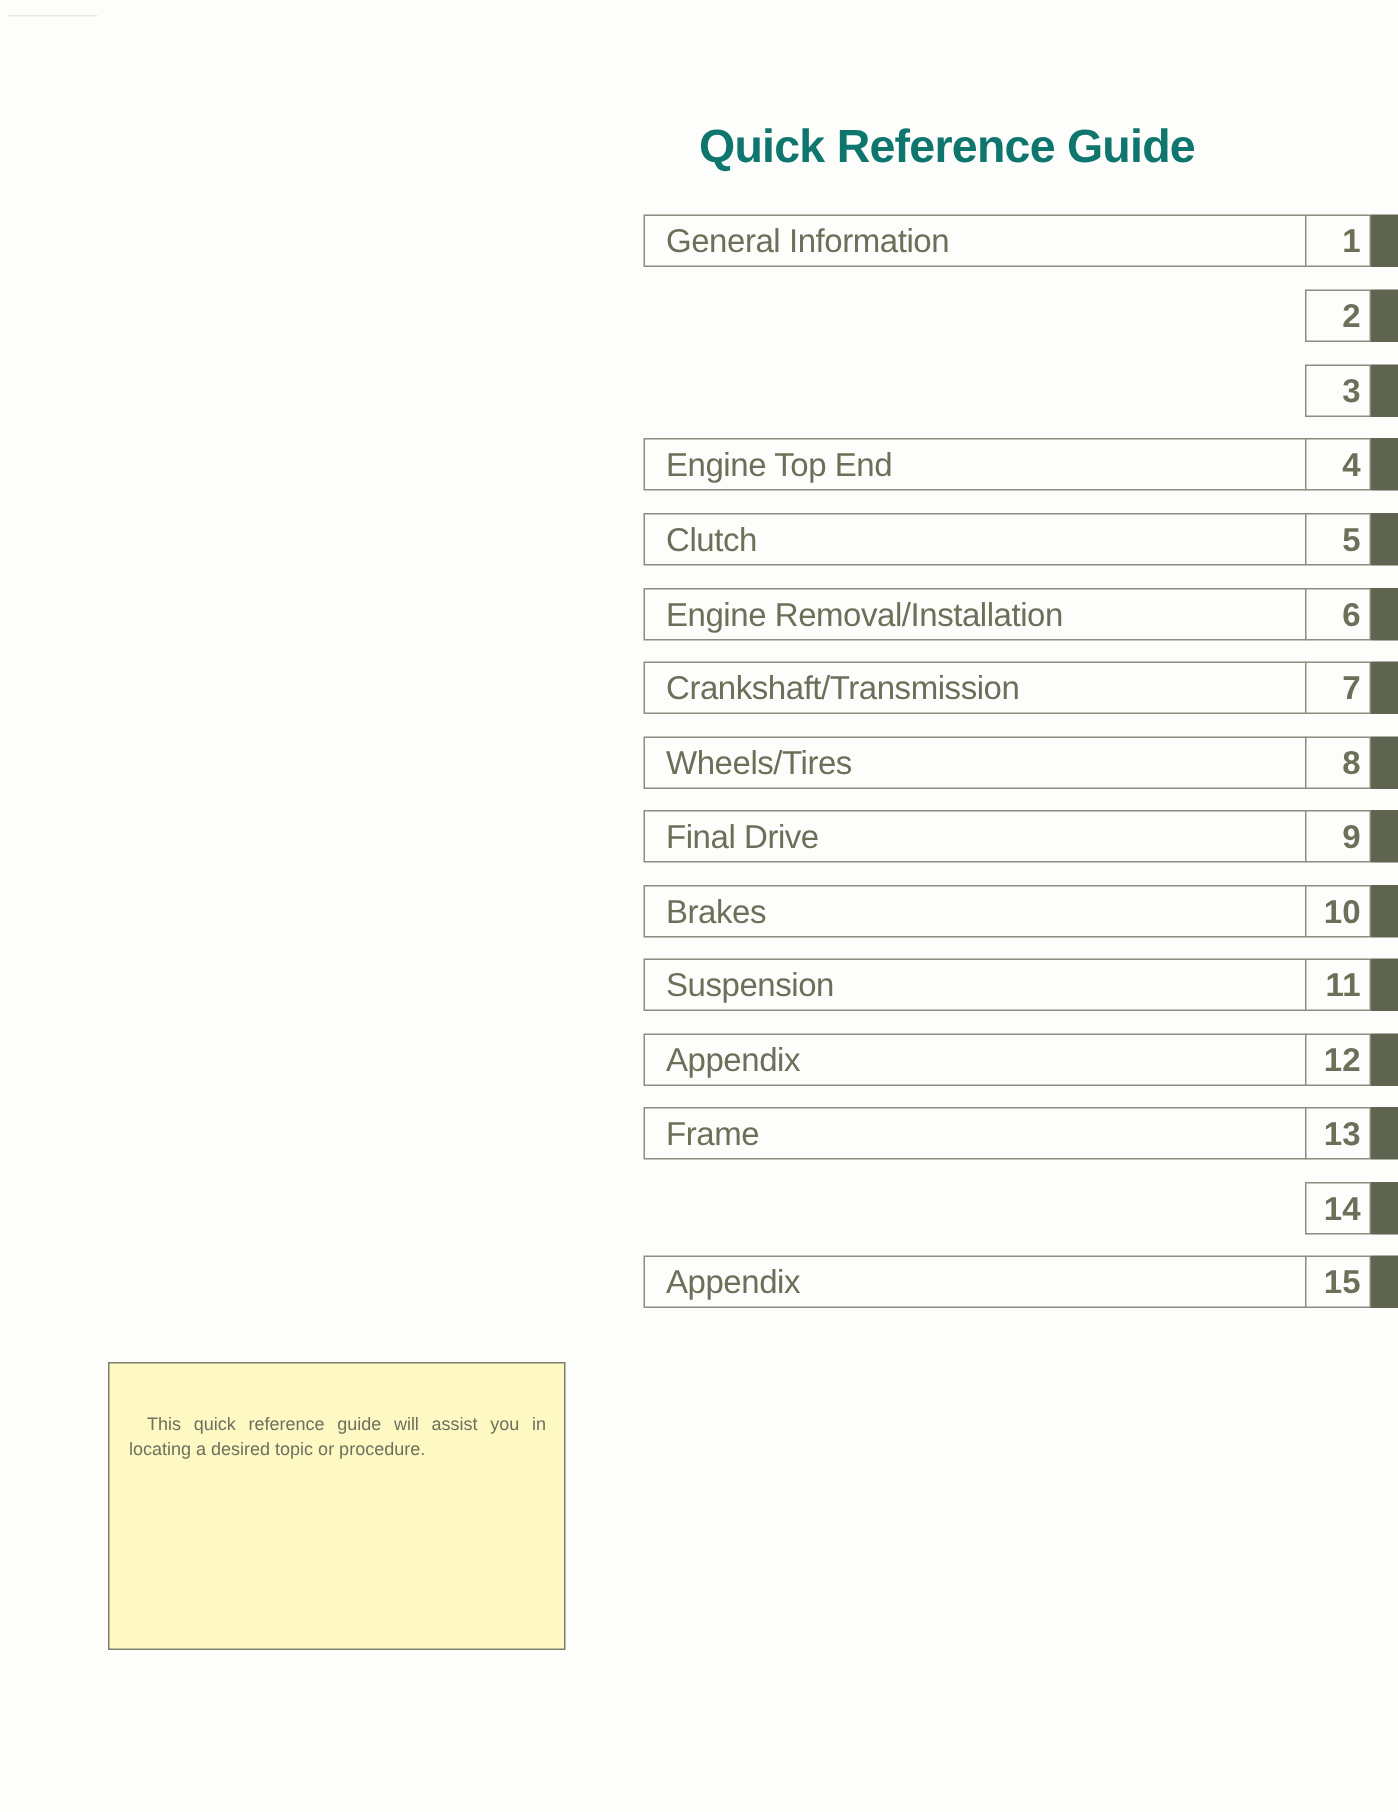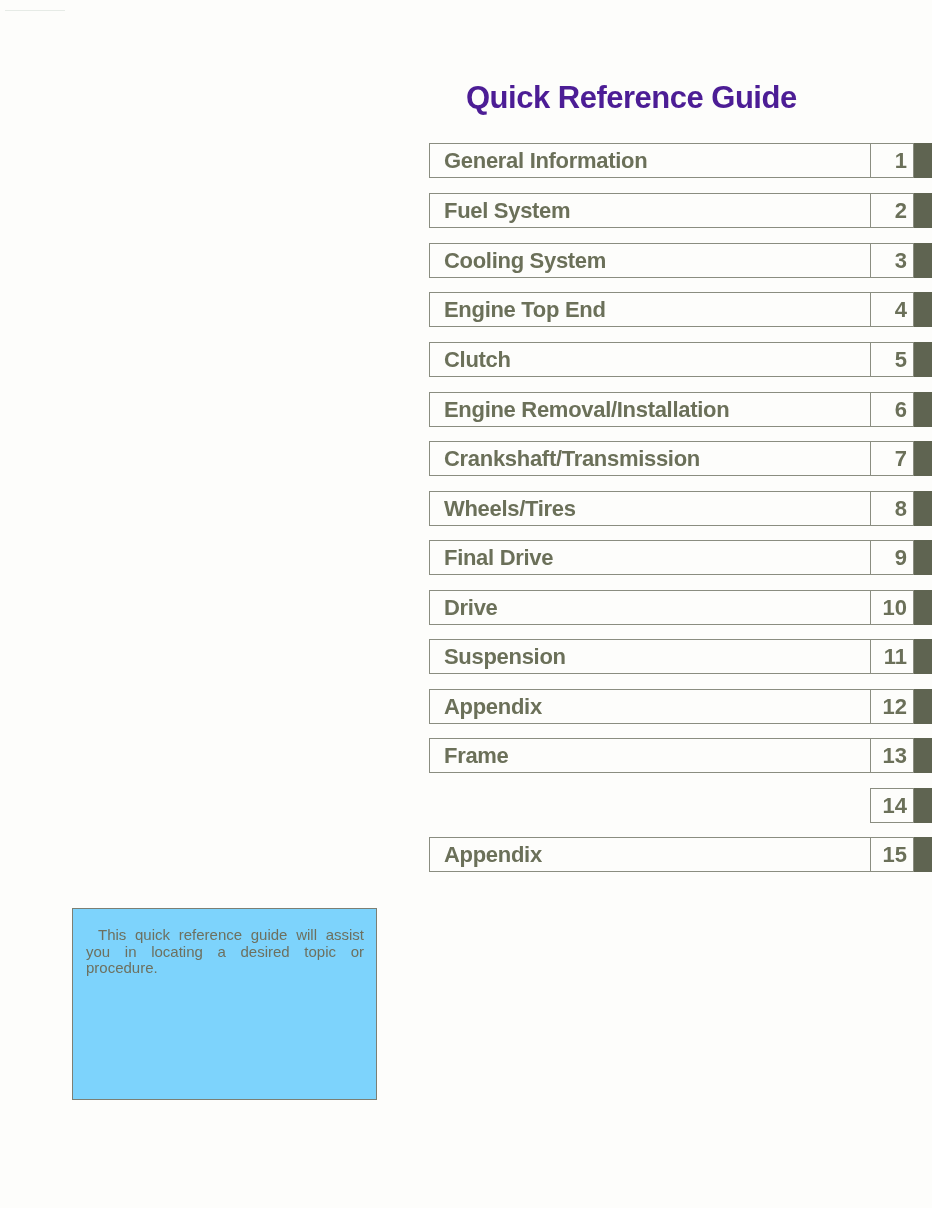--- a/index.html
+++ b/index.html
@@ -3,53 +3,53 @@
 <meta charset="utf-8">
 <style>
   html, body { margin: 0; padding: 0; }
   body {
     width: 932px; height: 1208px; position: relative; overflow: hidden;
     background: #fdfdfb;
     font-family: "Liberation Sans", sans-serif;
   }
   .title {
     position: absolute; left: 466px; top: 80px;
-    font-size: 31px; font-weight: bold; color: #4c1d95;
+    font-size: 31px; font-weight: bold; color: #0f766e;
     letter-spacing: -0.5px;
   }
   .rows { position: absolute; left: 429px; top: 143px; width: 503px; }
   .row {
     position: absolute; left: 0; width: 503px; height: 35px;
   }
   .row .label-box {
     position: absolute; left: 0; top: 0; width: 440px; height: 33px;
     border: 1px solid #8a8d80; background: #fdfdfb;
   }
   .row .label {
     position: absolute; left: 14px; top: 4px;
-    font-size: 22px; font-weight: bold; color: #6b7059;
+    font-size: 22px; font-weight: normal; color: #6b7059;
     letter-spacing: -0.3px; white-space: nowrap;
   }
   .row .num-box {
     position: absolute; left: 441px; top: 0; width: 42px; height: 33px;
     border: 1px solid #8a8d80; border-left: 1px solid #8a8d80; background: #fdfdfb;
   }
   .row .num {
     position: absolute; right: 6px; top: 4px;
     font-size: 22px; font-weight: bold; color: #6b7059;
   }
   .row .tab {
     position: absolute; left: 485px; top: 0; width: 18px; height: 35px;
     background: #5f6451;
   }
   .note {
     position: absolute; left: 72px; top: 908px; width: 305px; height: 192px;
-    border: 1.5px solid #7c7f73; box-sizing: border-box; background: #7dd3fc;
-    font-size: 15px; color: #6d705f; line-height: 16.6px;
-    padding: 18px 12px 0 13px;
+    border: 1.5px solid #7c7f73; box-sizing: border-box; background: #fef9c3;
+    font-size: 12px; color: #6d705f; line-height: 16.6px;
+    padding: 32px 12px 0 13px;
   }
   .note p { margin: 0; text-align: justify; }
   .note .intro { text-indent: 12px; }
   .note .bullet { position: relative; padding-left: 11px; }
   .note .bullet .dot {
     position: absolute; left: 0; top: 4px; width: 9px; height: 9px;
     border-radius: 50%; background: #6d705f;
   }
   .corner-mark {
     position: absolute; left: 5px; top: 10px; width: 60px; height: 1px;
@@ -67,32 +67,26 @@
   <div class="row" style="top:0px">
     <div class="label-box">
         <span class="label">General Information</span>
       </div>
     <div class="num-box">
         <span class="num">1</span>
       </div>
     <div class="tab"></div>
   </div>
   <div class="row" style="top:50px">
-    <div class="label-box">
-        <span class="label">Fuel System</span>
-      </div>
     <div class="num-box">
         <span class="num">2</span>
       </div>
     <div class="tab"></div>
   </div>
   <div class="row" style="top:99.5px">
-    <div class="label-box">
-        <span class="label">Cooling System</span>
-      </div>
     <div class="num-box">
         <span class="num">3</span>
       </div>
     <div class="tab"></div>
   </div>
   <div class="row" style="top:149px">
     <div class="label-box">
         <span class="label">Engine Top End</span>
       </div>
     <div class="num-box">
@@ -140,21 +134,21 @@
     <div class="label-box">
         <span class="label">Final Drive</span>
       </div>
     <div class="num-box">
         <span class="num">9</span>
       </div>
     <div class="tab"></div>
   </div>
   <div class="row" style="top:446.5px">
     <div class="label-box">
-        <span class="label">Drive</span>
+        <span class="label">Brakes</span>
       </div>
     <div class="num-box">
         <span class="num">10</span>
       </div>
     <div class="tab"></div>
   </div>
   <div class="row" style="top:496px">
     <div class="label-box">
         <span class="label">Suspension</span>
       </div>

